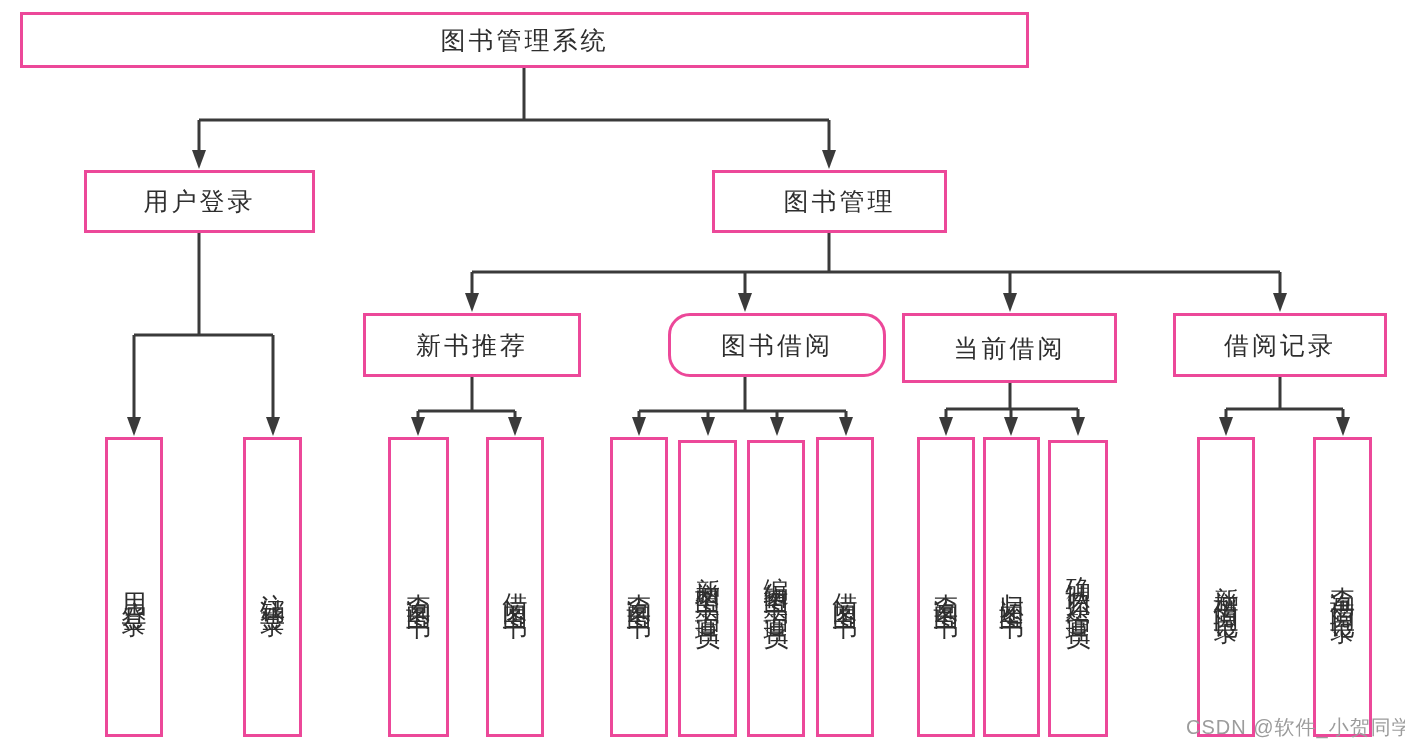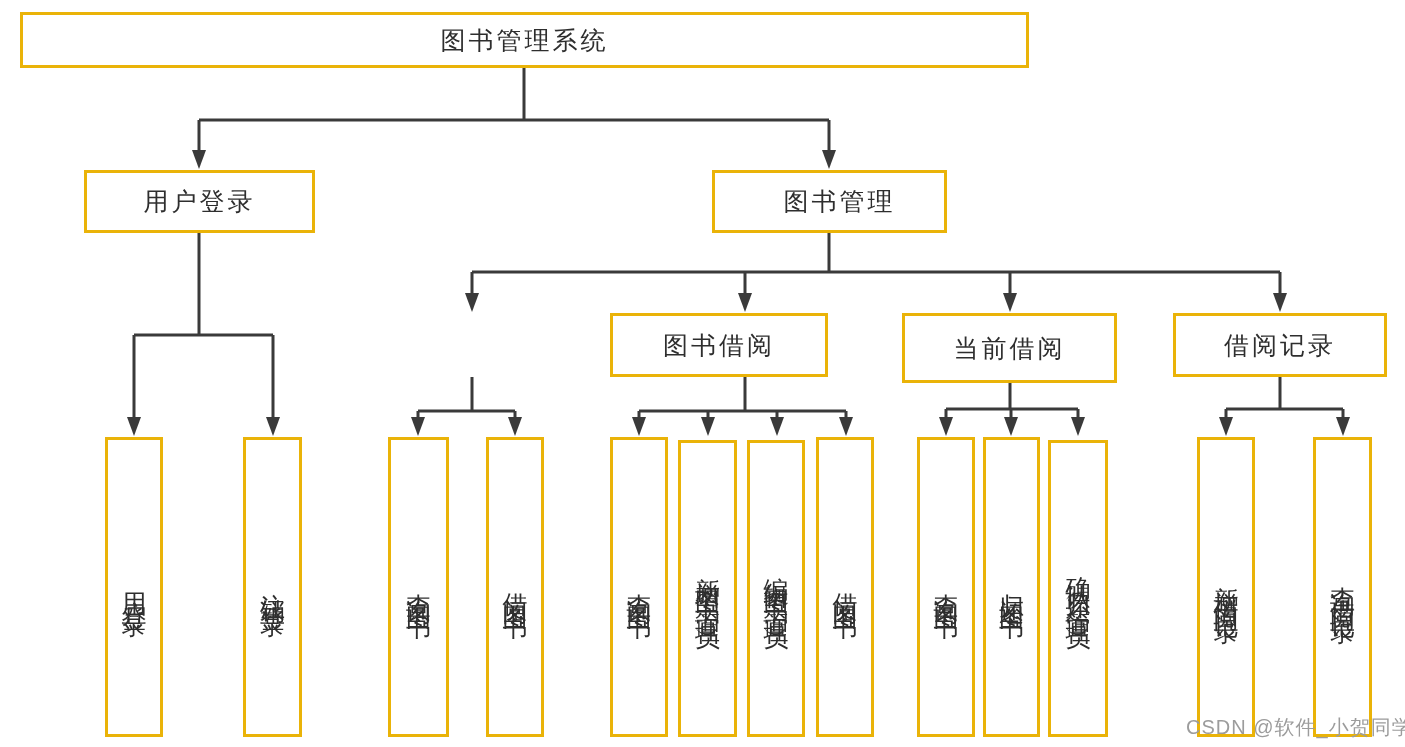--- a/index.html
+++ b/index.html
@@ -18,21 +18,21 @@
   .connectors {
     position: absolute;
     left: 0;
     top: 0;
     width: 1405px;
     height: 747px;
   }
   .node {
     position: absolute;
     box-sizing: border-box;
-    border: 3px solid #eab308;
+    border: 3px solid #ec4899;
     background: #ffffff;
     display: flex;
     align-items: center;
     justify-content: center;
     color: #2e2e2e;
   }
   .node-h .label {
     font-size: 25px;
     letter-spacing: 3px;
     white-space: nowrap;
@@ -105,21 +105,24 @@
     <span class="label">图书管理系统</span>
   </div>
 
   <div class="node node-h" style="left:84px; top:170px; width:231px; height:63px;">
     <span class="label">用户登录</span>
   </div>
   <div class="node node-h" style="left:712px; top:170px; width:235px; height:63px;padding-left:20px;">
     <span class="label">图书管理</span>
   </div>
 
-  <div class="node node-h" style="left:610px; top:313px; width:218px; height:64px;">
+  <div class="node node-h" style="left:363px; top:313px; width:218px; height:64px;">
+    <span class="label">新书推荐</span>
+  </div>
+  <div class="node node-h" style="left:668px; top:313px; width:218px; height:64px;border-radius:22px;">
     <span class="label">图书借阅</span>
   </div>
   <div class="node node-h" style="left:902px; top:313px; width:215px; height:70px;">
     <span class="label">当前借阅</span>
   </div>
   <div class="node node-h" style="left:1173px; top:313px; width:214px; height:64px;">
     <span class="label">借阅记录</span>
   </div>
 
   <div class="node node-v" style="left:105px; top:437px; width:58px; height:300px;">

